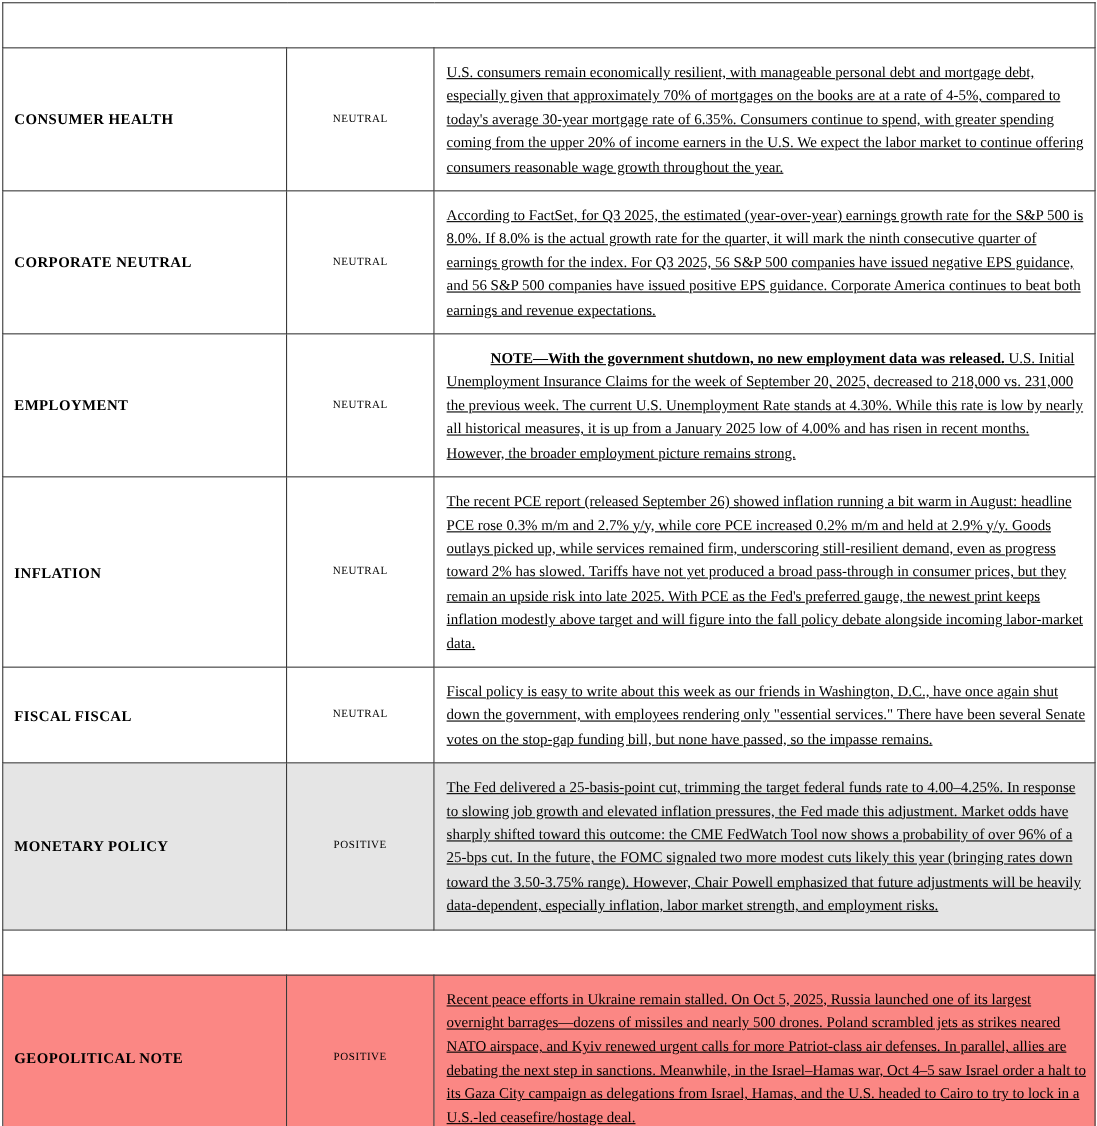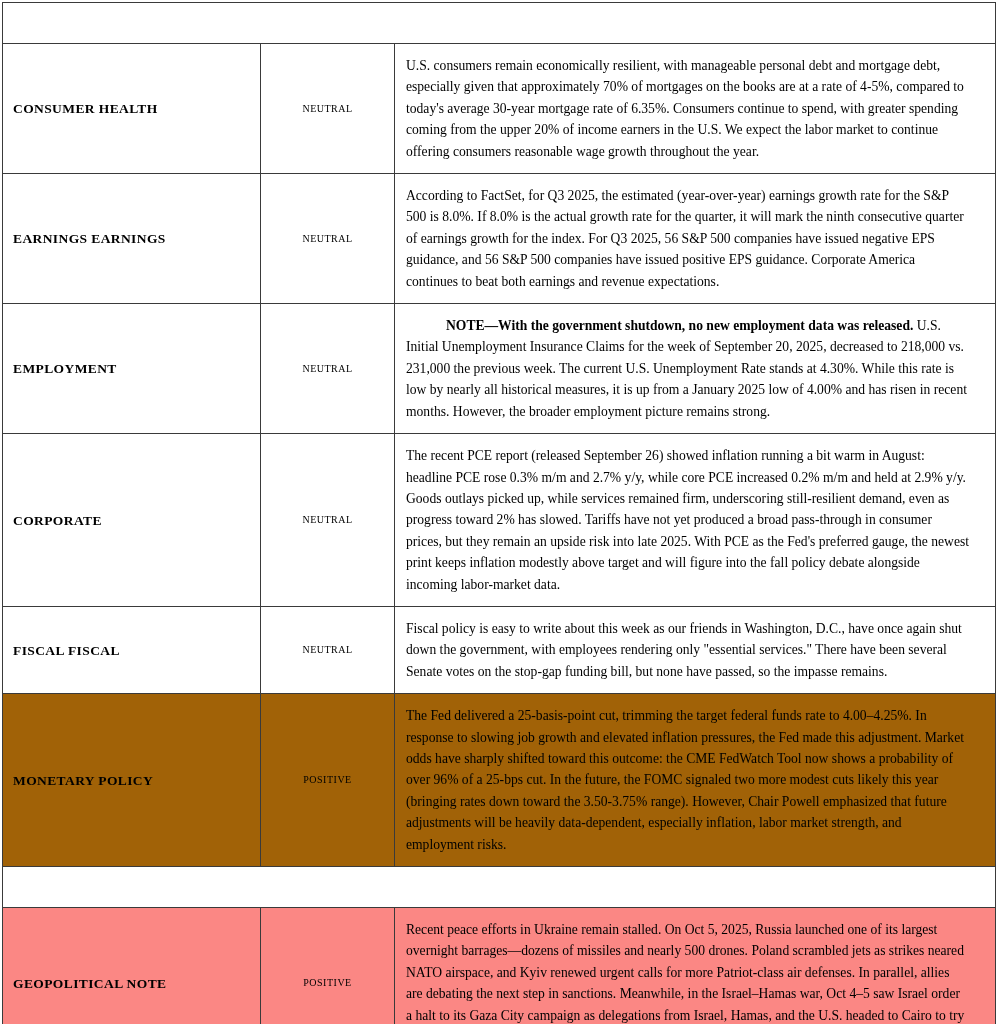--- a/index.html
+++ b/index.html
@@ -74,36 +74,37 @@
   .rating-label {
     font-weight: normal;
     font-size: 10px;
     letter-spacing: 0.5px;
     display: block;
     line-height: 18px;
   }
 
   
   td.commentary {
-    padding: 11px 26px 11px 11px;
+    padding: 11px 4px 11px 11px;
     vertical-align: top;
+    text-decoration: underline;
   }
   .commentary-text {
     font-size: 13.6px;
     line-height: 21.4px;
     text-align: left;
     display: block;
   }
   .commentary-text b {
     font-weight: bold;
     margin-left: 40px;
   }
 
   
-  tr.tint-positive > td { background: #a16207; }
+  tr.tint-positive > td { background: #e5e5e5; }
   tr.tint-negative > td { background: #fb8784; }
   tr.tint-neutral  > td { background: #ffffff; }
 </style>
 </head>
 <body>
 
 <div class="sheet">
   <table class="matrix">
     <colgroup>
       <col class="c-category">
@@ -122,21 +123,21 @@
           </td>
           <td class="rating">
             <span class="rating-label">NEUTRAL</span>
           </td>
           <td class="commentary">
             <span class="commentary-text">U.S. consumers remain economically resilient, with manageable personal debt and mortgage debt, especially given that approximately 70% of mortgages on the books are at a rate of 4-5%, compared to today's average 30-year mortgage rate of 6.35%. Consumers continue to spend, with greater spending coming from the upper 20% of income earners in the U.S. We expect the labor market to continue offering consumers reasonable wage growth throughout the year.</span>
           </td>
         </tr>
         <tr class="tint-neutral">
           <td class="category">
-            <span class="category-label">EARNINGS EARNINGS</span>
+            <span class="category-label">CORPORATE NEUTRAL</span>
           </td>
           <td class="rating">
             <span class="rating-label">NEUTRAL</span>
           </td>
           <td class="commentary">
             <span class="commentary-text">According to FactSet, for Q3 2025, the estimated (year-over-year) earnings growth rate for the S&amp;P 500 is 8.0%. If 8.0% is the actual growth rate for the quarter, it will mark the ninth consecutive quarter of earnings growth for the index. For Q3 2025, 56 S&amp;P 500 companies have issued negative EPS guidance, and 56 S&amp;P 500 companies have issued positive EPS guidance. Corporate America continues to beat both earnings and revenue expectations.</span>
           </td>
         </tr>
         <tr class="tint-neutral">
           <td class="category">
@@ -144,21 +145,21 @@
           </td>
           <td class="rating">
             <span class="rating-label">NEUTRAL</span>
           </td>
           <td class="commentary">
             <span class="commentary-text"><b>NOTE—With the government shutdown, no new employment data was released.</b><span> U.S. Initial Unemployment Insurance Claims for the week of September 20, 2025, decreased to 218,000 vs. 231,000 the previous week. The current U.S. Unemployment Rate stands at 4.30%. While this rate is low by nearly all historical measures, it is up from a January 2025 low of 4.00% and has risen in recent months. However, the broader employment picture remains strong.</span></span>
           </td>
         </tr>
         <tr class="tint-neutral">
           <td class="category">
-            <span class="category-label">CORPORATE</span>
+            <span class="category-label">INFLATION</span>
           </td>
           <td class="rating">
             <span class="rating-label">NEUTRAL</span>
           </td>
           <td class="commentary">
             <span class="commentary-text">The recent PCE report (released September 26) showed inflation running a bit warm in August: headline PCE rose 0.3% m/m and 2.7% y/y, while core PCE increased 0.2% m/m and held at 2.9% y/y. Goods outlays picked up, while services remained firm, underscoring still-resilient demand, even as progress toward 2% has slowed. Tariffs have not yet produced a broad pass-through in consumer prices, but they remain an upside risk into late 2025. With PCE as the Fed's preferred gauge, the newest print keeps inflation modestly above target and will figure into the fall policy debate alongside incoming labor-market data.</span>
           </td>
         </tr>
         <tr class="tint-neutral">
           <td class="category">

